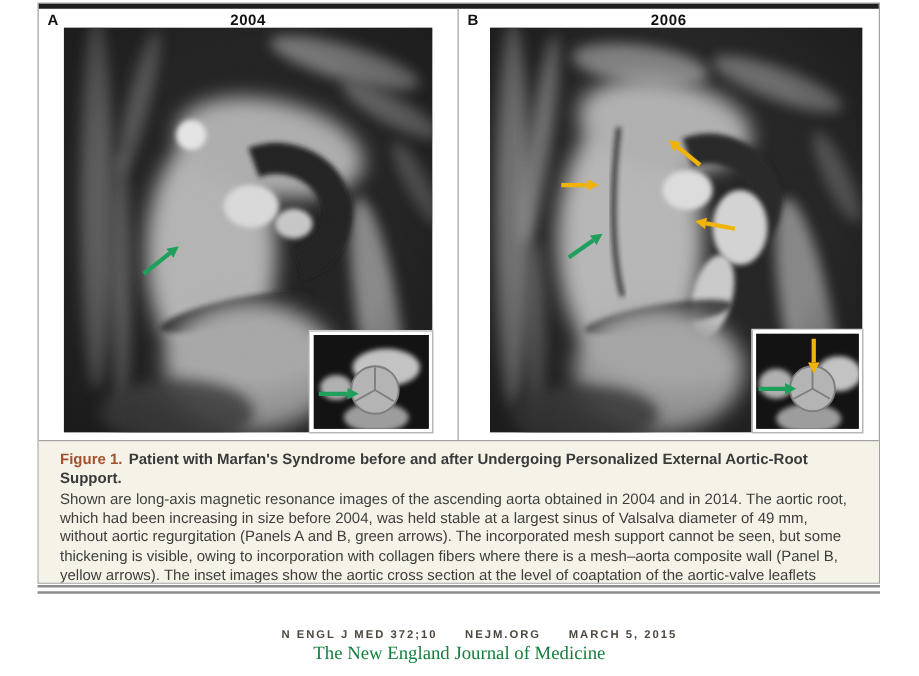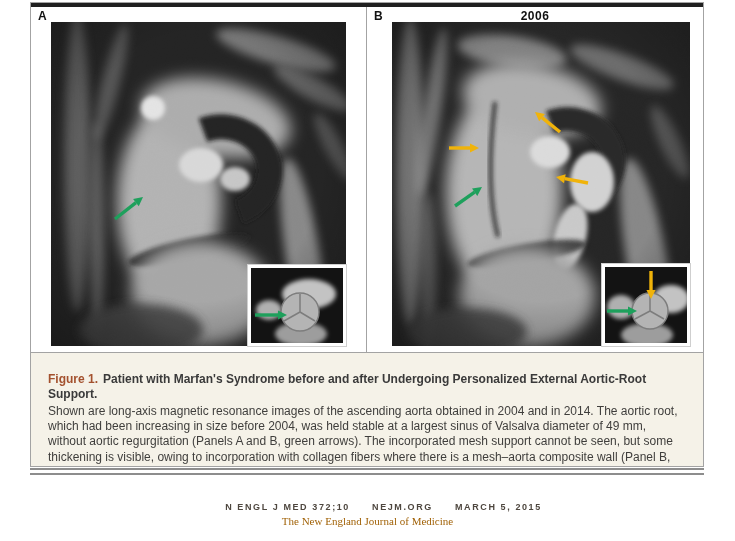--- a/index.html
+++ b/index.html
@@ -31,49 +31,50 @@
     position:absolute; border:3px solid #ffffff; background:#101010;
     box-shadow:0 0 0 1px #cfcfcf;
   }
   .inset-a { right:0; bottom:0; width:92px; height:75px; }
   .inset-b { right:0; bottom:0; width:82px; height:76px; }
   .inset svg { display:block; }
   .caption {
     border-top:1px solid #a3a3a3; background:#f5f2e8;
     padding:7px 17px 0 17px; height:106px; overflow:hidden;
   }
-  .caption-title { margin:12px 0 2px 0; font-size:12px; line-height:15px; font-weight:bold; color:#3a3a3a; }
+  .caption-title { margin:0 0 2px 0; font-size:12px; line-height:15px; font-weight:bold; color:#3a3a3a; }
   .caption-title .fig-label { color:var(--fig-label,#a3512e); margin-right:5px; }
   .caption-body { margin:0; font-size:12px; line-height:15.2px; color:#3f3e3c; }
   .double-rule {
     position:absolute; left:30px; top:468px; width:674px; height:3px;
     border-top:2px solid #8d8d8d; border-bottom:2px solid #8d8d8d;
   }
   .footer-citation {
     position:absolute; top:502px; left:16px; width:100%; text-align:center;
     font-size:9px; font-weight:bold; letter-spacing:1.6px; color:#4e473f;
   }
   .footer-citation span { margin:0 9px; }
   .footer-journal {
     position:absolute; top:515px; left:0; width:100%; text-align:center;
-    font-family:"Liberation Serif", serif; font-size:11px; color:#a16207;
+    font-family:"Liberation Serif", serif; font-size:15px; color:#15803d;
   }
 </style>
 </head>
 <body>
 
 <div class="page">
 
   <div class="figure-box">
     <div class="top-bar"></div>
 
     <div class="panels">
 
       <div class="panel panel-a">
         <span class="panel-label">A</span>
+        <span class="panel-year">2004</span>
         <div class="mri-wrap">
           <svg class="mri" width="295" height="324" viewBox="0 0 295 324">
             <defs>
               <filter id="b8a" x="-50%" y="-50%" width="200%" height="200%">
                   <feGaussianBlur stdDeviation="8"></feGaussianBlur>
                 </filter>
               <filter id="b5a" x="-50%" y="-50%" width="200%" height="200%">
                   <feGaussianBlur stdDeviation="5"></feGaussianBlur>
                 </filter>
               <filter id="b2a" x="-50%" y="-50%" width="200%" height="200%">

